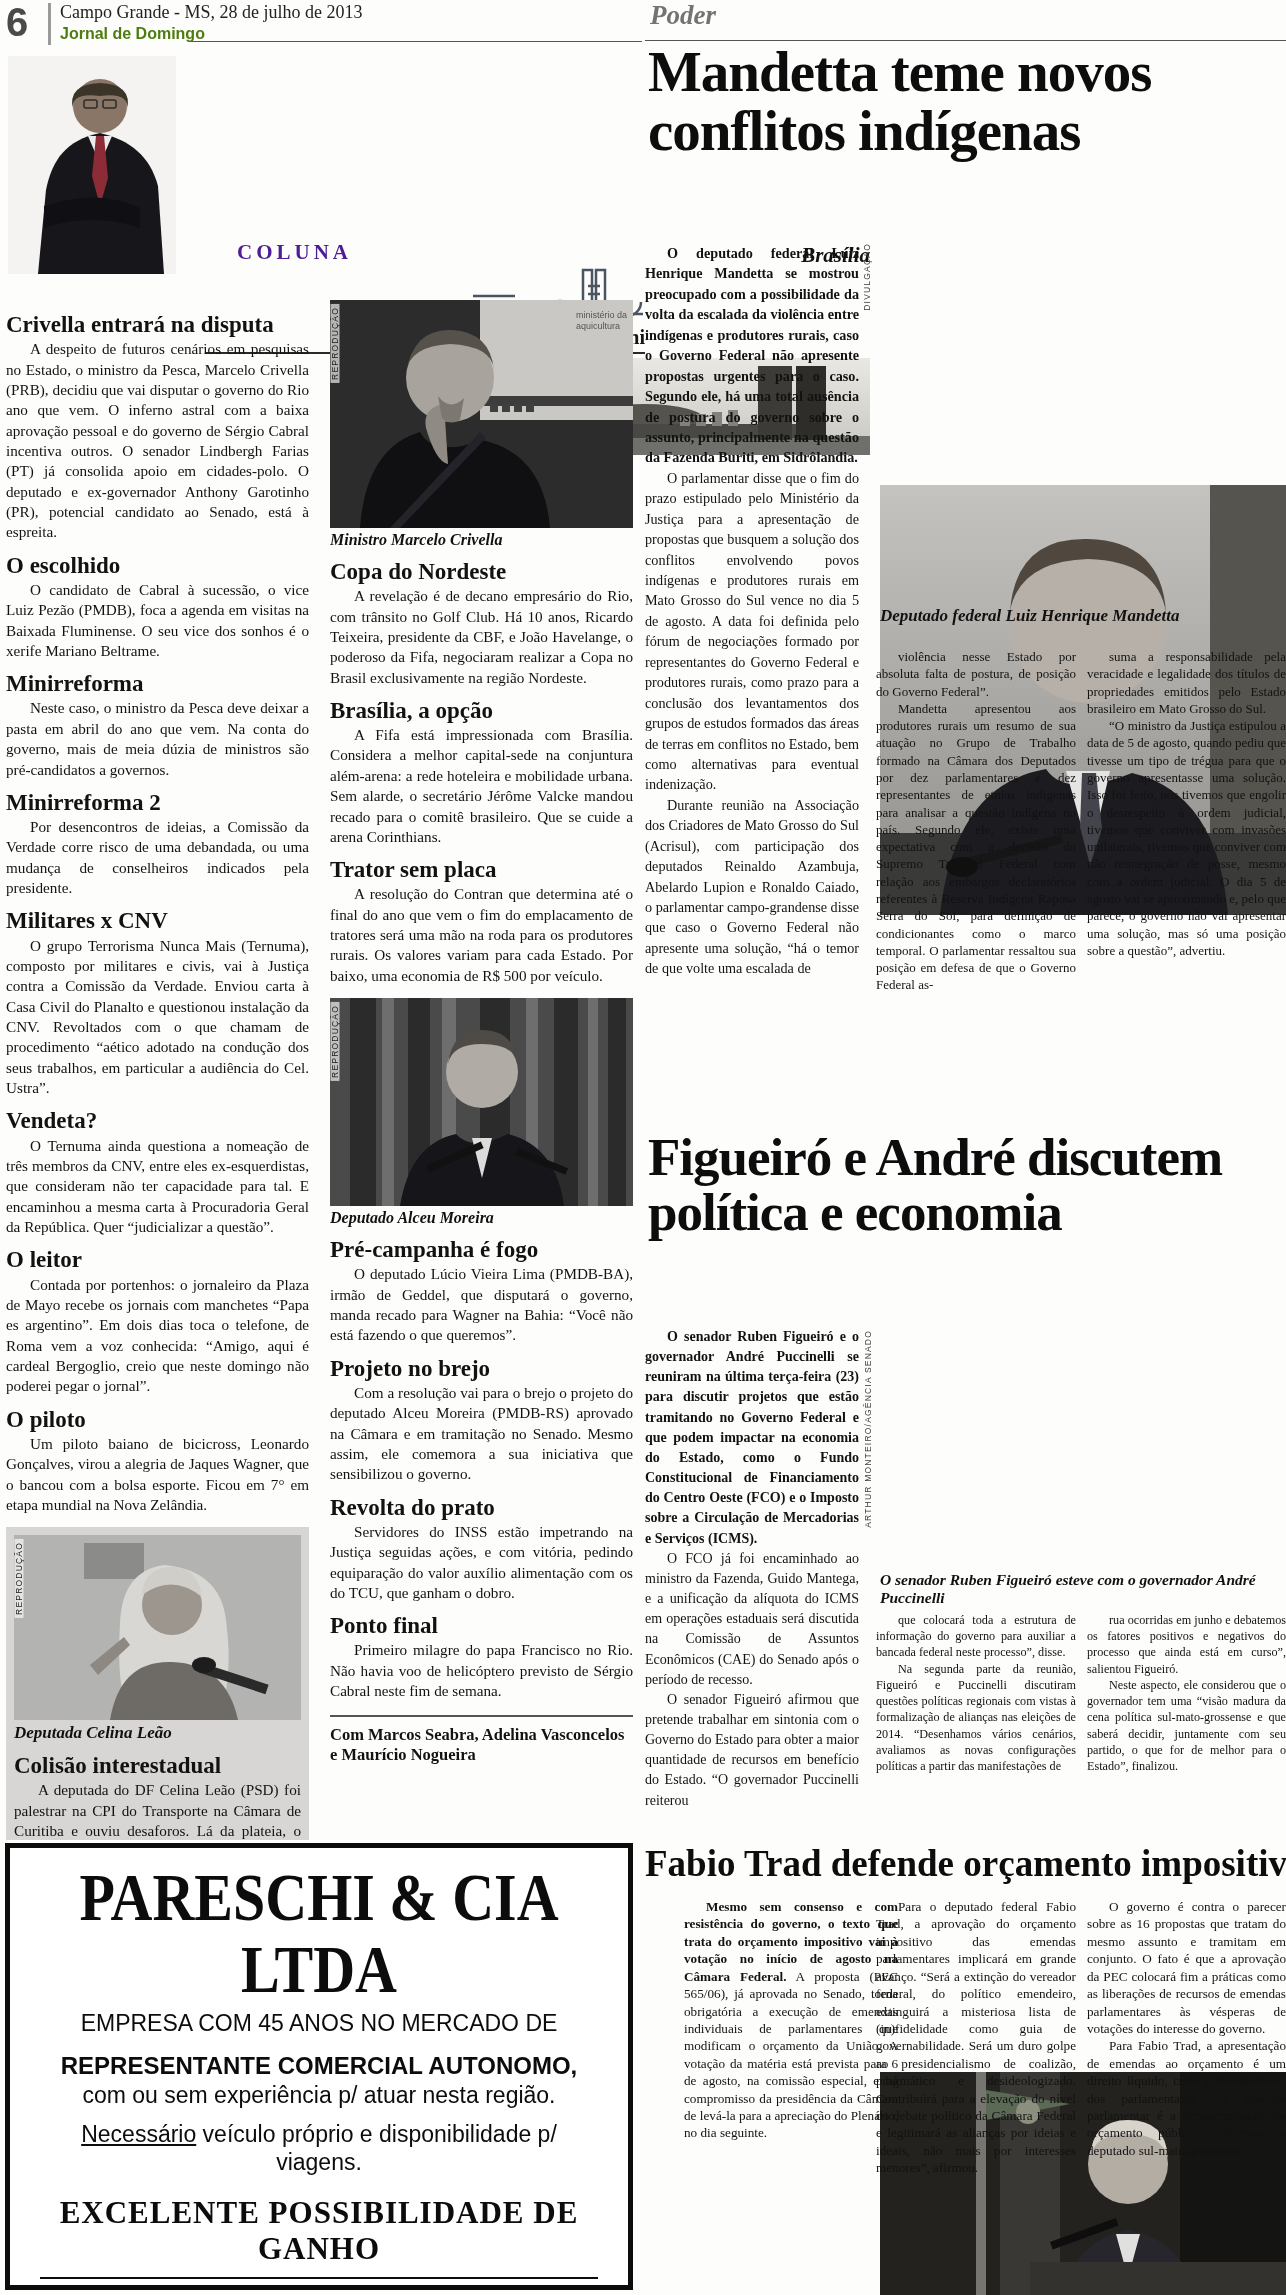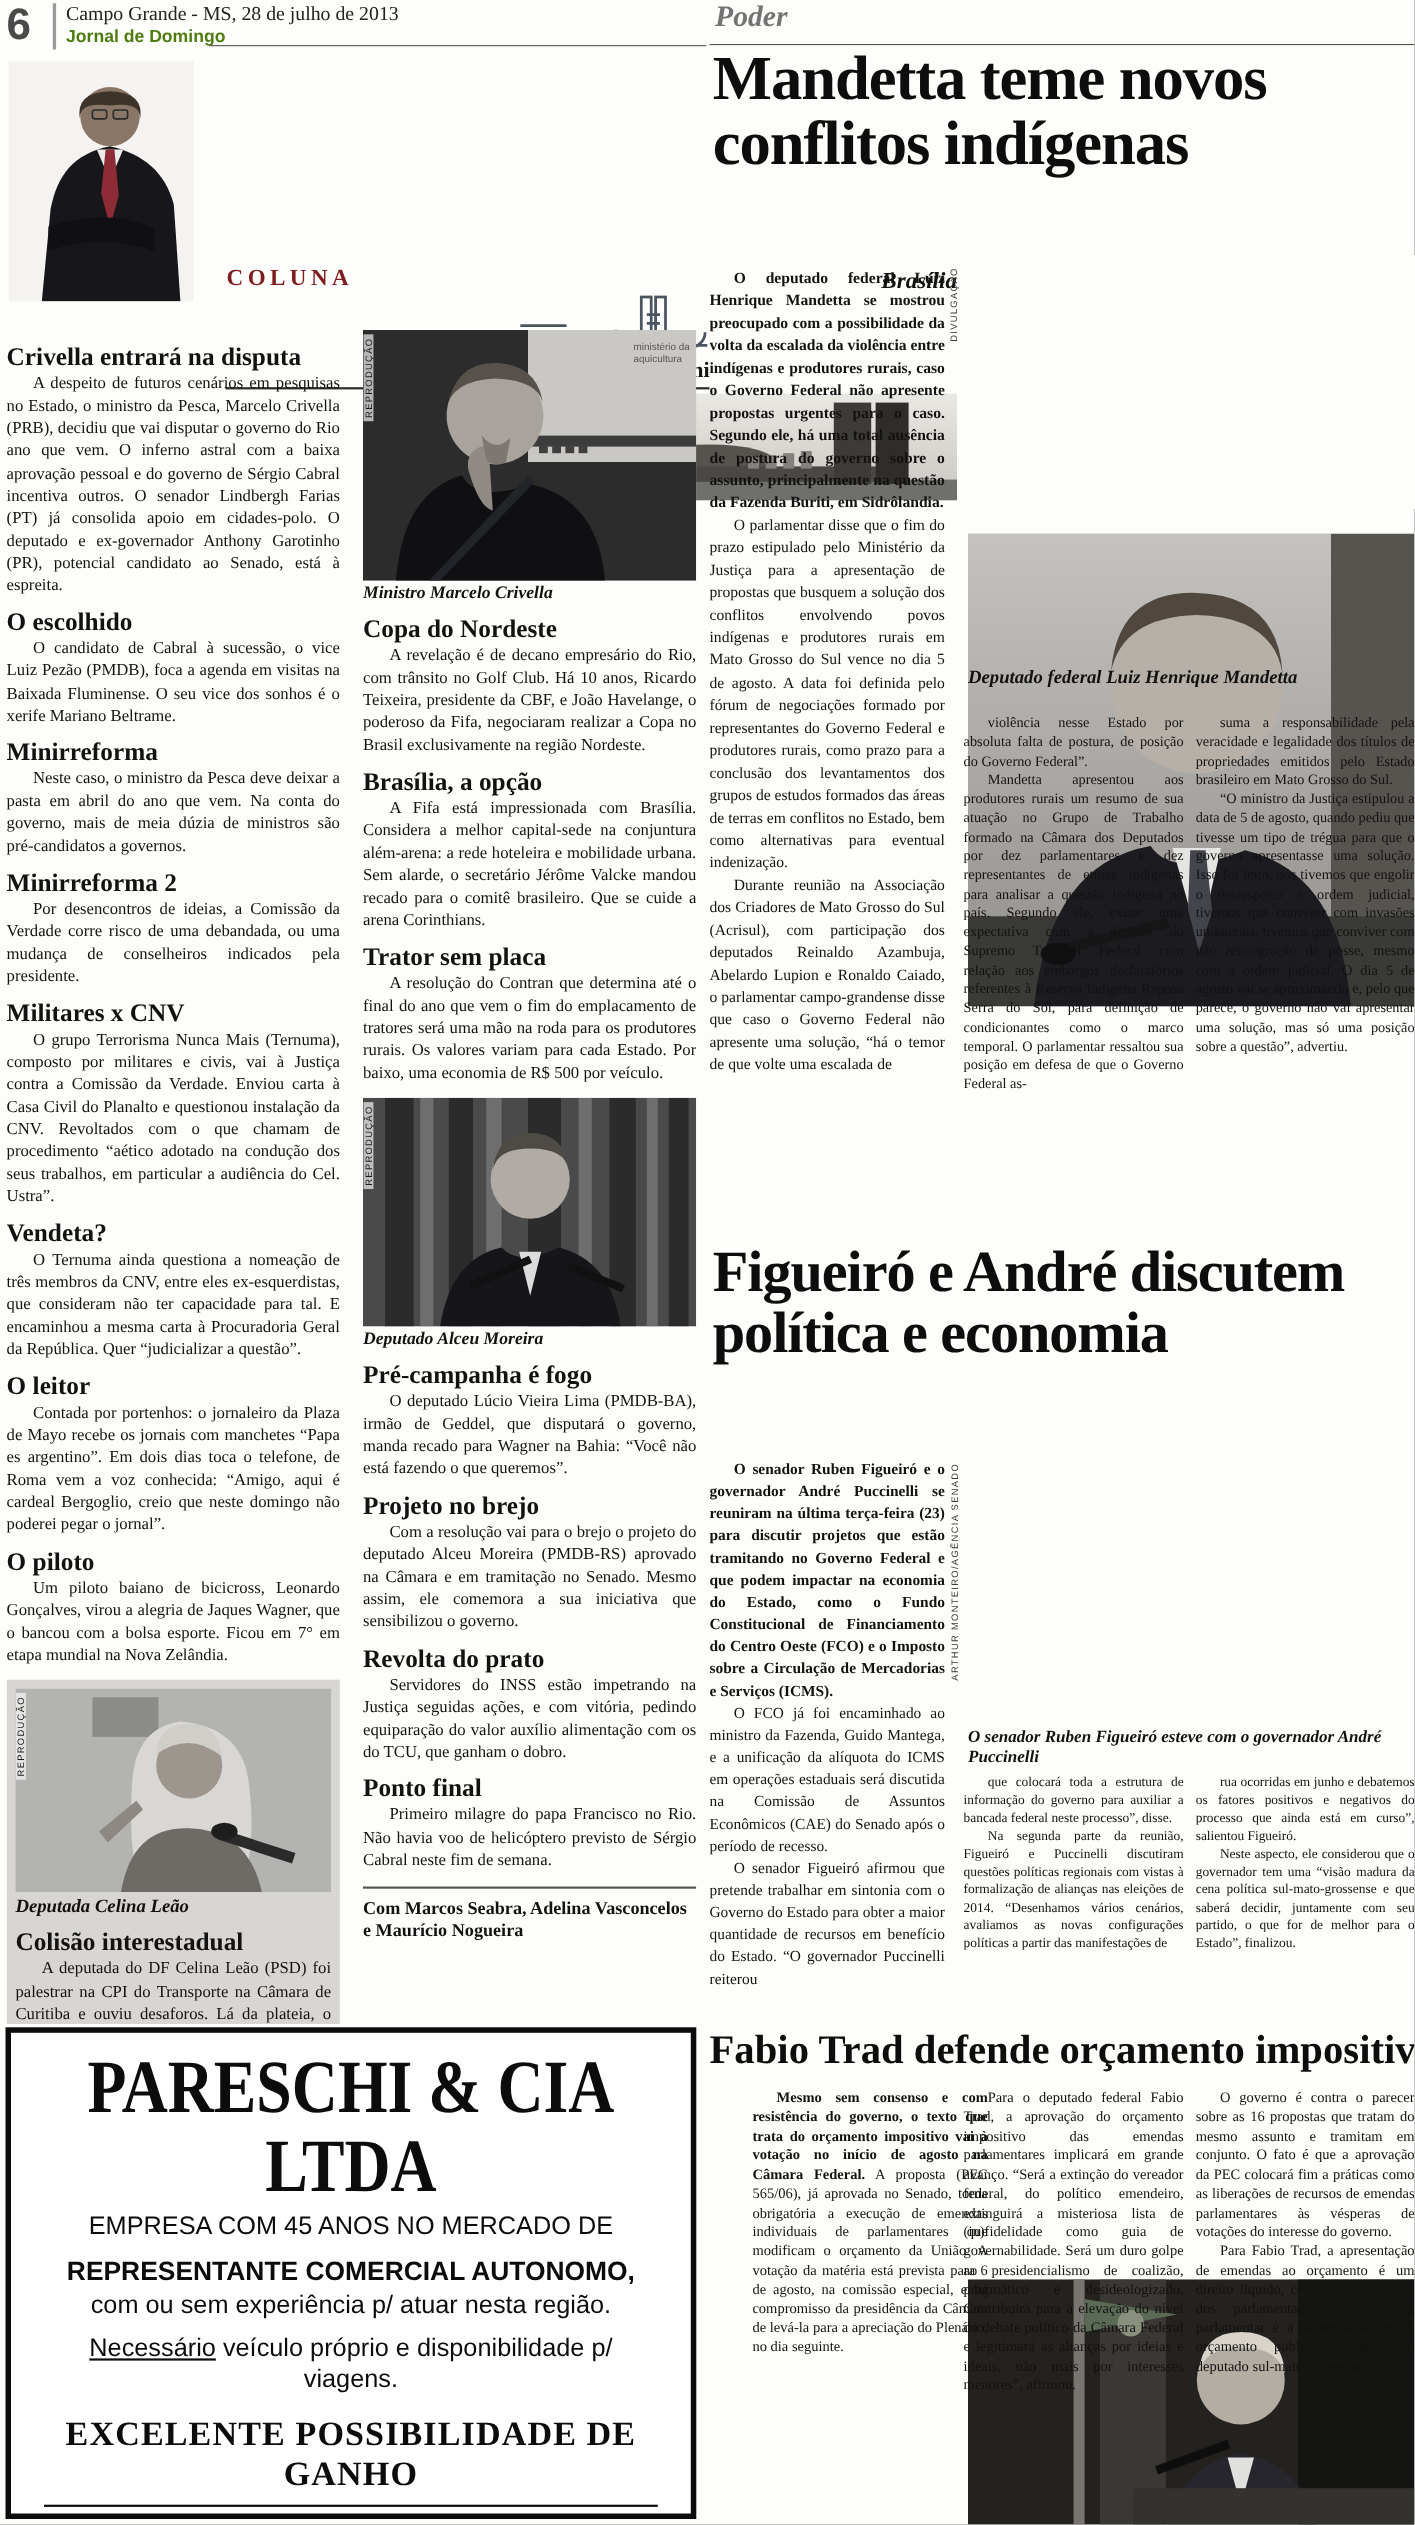--- a/index.html
+++ b/index.html
@@ -19,21 +19,21 @@
   .photo svg{position:absolute;left:0;top:0;width:100%;height:100%;}
   .vcred{position:absolute;writing-mode:vertical-rl;transform:rotate(180deg);
          font:8.5px "Liberation Sans",sans-serif;letter-spacing:1.2px;color:#1c1c1c;
          background:rgba(255,255,255,.65);padding:3px 0;line-height:1;}
   .vcred-out{position:absolute;writing-mode:vertical-rl;transform:rotate(180deg);
          font:8.5px "Liberation Sans",sans-serif;letter-spacing:1.2px;color:#3a3a3a;line-height:1;}
   .caption{font:italic bold 16px "Liberation Serif",serif;color:#111;margin:3px 0 0 0;}
   .ph-overlay{position:absolute;right:6px;top:10px;font:9px "Liberation Sans",sans-serif;
               color:#555;text-align:left;line-height:1.2;}
   
-  .kicker{font:bold 21px "Liberation Serif",serif;letter-spacing:4px;color:#7f1d1d;}
+  .kicker{font:bold 21px "Liberation Serif",serif;letter-spacing:4px;color:#4c1d95;margin-left:31px;}
   .logotxt{font:bold 52px "Liberation Serif",serif;color:#151515;letter-spacing:0px;
            transform:scale(.88,1.18);transform-origin:left top;display:inline-block;line-height:1;}
   .byline{font:bold 20px "Liberation Serif",serif;color:#151515;text-align:right;}
   
   .colflow{overflow:hidden;}
   .sect h3{font:bold 23px "Liberation Serif",serif;margin:11px 0 2px 0;line-height:1.05;font-weight:600;}
   .sect p{font:15.2px "Liberation Serif",serif;line-height:1.34;text-align:justify;
           text-indent:24px;margin:0;}
   .graybox{background:#d7d6d4;padding:8px 8px 12px 8px;margin-top:12px;}
   .footnote{font:bold 16.5px "Liberation Serif",serif;margin-top:8px;}

